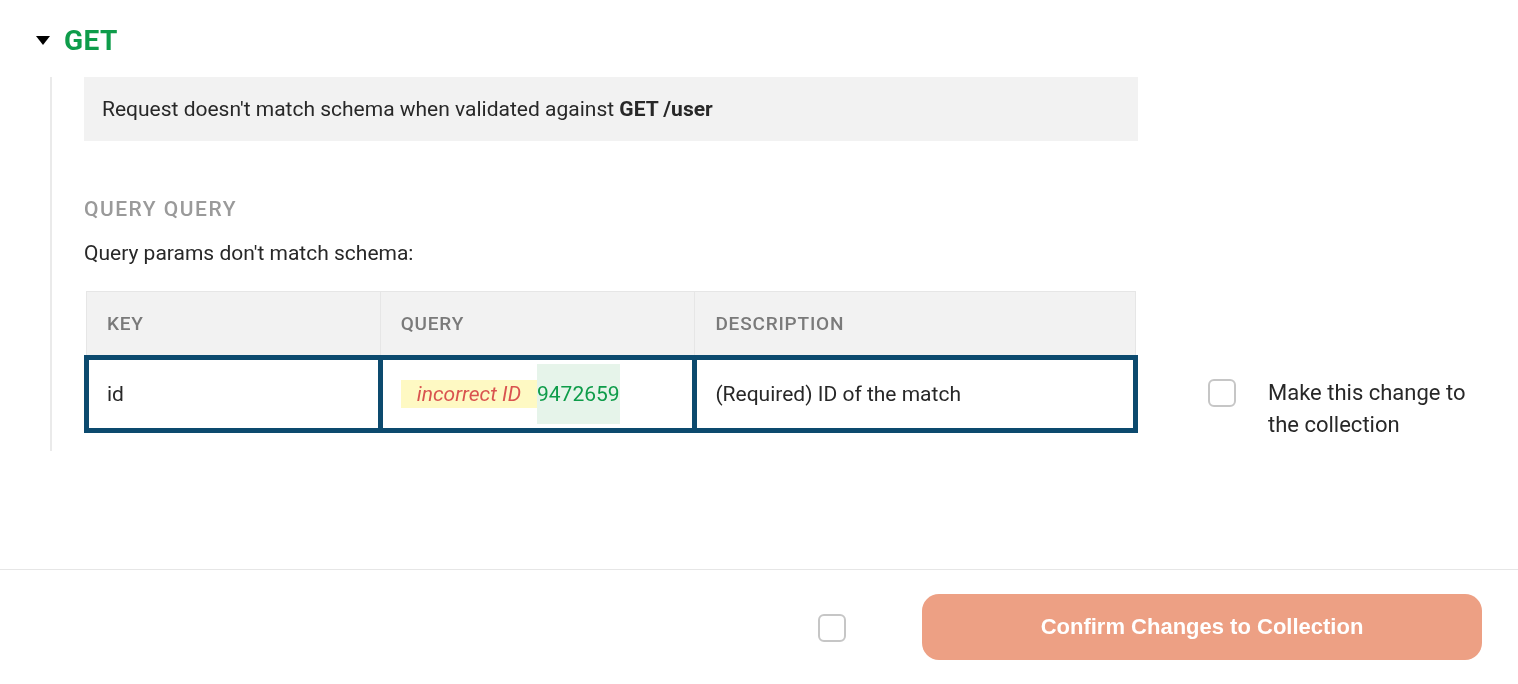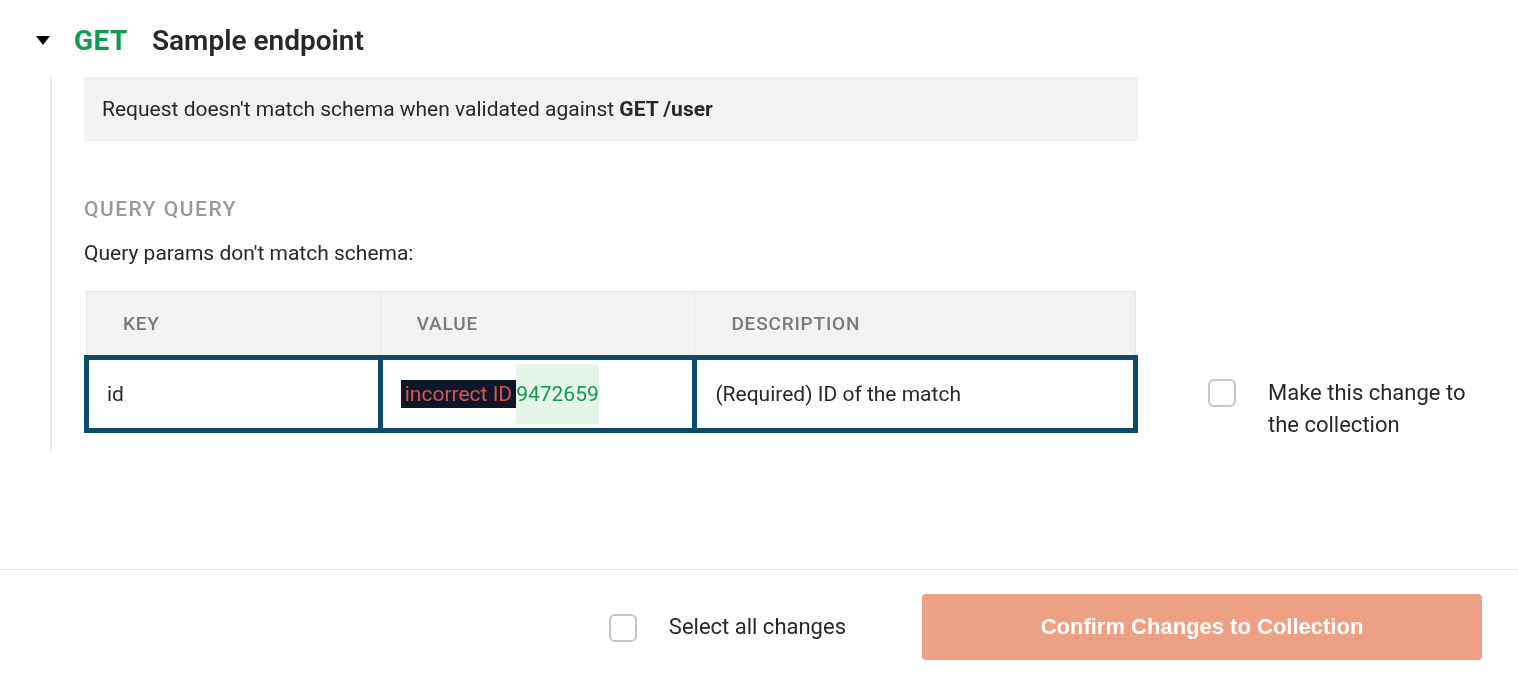--- a/index.html
+++ b/index.html
@@ -10,21 +10,21 @@
     width: 1518px;
     height: 684px;
     position: relative;
   }
   .container {
     padding: 24px 36px 0 36px;
   }
   .endpoint-header {
     display: flex;
     align-items: center;
-    gap: 24px;
+    gap: 14px;
     margin-bottom: 20px;
   }
   .caret {
     width: 0;
     height: 0;
     border-left: 7px solid transparent;
     border-right: 7px solid transparent;
     border-top: 9px solid #000;
     cursor: pointer;
   }
@@ -75,33 +75,34 @@
     border-collapse: collapse;
     border: 1px solid #e6e6e6;
     font-size: 21px;
   }
   table.params th {
     text-align: left;
     background: #f2f2f2;
     color: #7a7a7a;
     font-weight: 500;
     letter-spacing: 0.8px;
-    padding: 20px 36px;
+    padding: 20px 20px;
     border: 1px solid #e6e6e6;
     font-size: 19px;
   }
   table.params td {
     padding: 22px 18px;
     border: 5px solid #0c4a6e;
     color: #282828;
   }
   .val-old {
-    background: #0f172a;
+    background: #fef9c3;
     color: #d9534f;
-    padding: 2px 4px;
+    padding: 2px 16px;
+    font-style: italic;
   }
   .val-new {
     background: #e6f4ea;
     color: #0e9c4a;
     padding: 18px 0;
   }
   .check-row {
     display: flex;
     align-items: flex-start;
     gap: 32px;
@@ -134,52 +135,51 @@
     justify-content: flex-end;
     gap: 76px;
     background: #fff;
   }
   .footer .check-row { align-items: center; }
   .footer .check-label { font-size: 22px; max-width: none; }
   .confirm-btn {
     background: #eda084;
     color: #fff;
     border: none;
-    border-radius: 4px;
+    border-radius: 17px;
     font-size: 22px;
     font-weight: 600;
     padding: 20px 32px;
     cursor: pointer;
     min-width: 560px;
   }
 </style>
 </head>
 <body>
 
 <div class="container">
   <div class="endpoint-header">
     <div class="caret"></div>
     <span class="method">GET</span>
-    <span class="endpoint-name">Sample endpoint</span>
   </div>
 
   <div class="body-block">
     <div class="left-col">
       <div class="banner">
         <span>Request doesn't match schema when validated against </span><strong>GET /user</strong>
       </div>
 
       <div class="section-title">QUERY QUERY</div>
       <div class="section-sub">Query params don't match schema:</div>
 
       <table class="params">
         <thead>
           <tr>
             <th style="width:28%">KEY</th>
-            <th style="width:30%">VALUE</th>
+            <th style="width:30%">QUERY</th>
             <th>DESCRIPTION</th>
           </tr>
         </thead>
         <tbody>
           <tr>
             <td>id</td>
             <td><span class="val-old">incorrect ID</span><span class="val-new">9472659</span></td>
             <td>(Required) ID of the match</td>
           </tr>
         </tbody>
@@ -191,16 +191,15 @@
         <div class="checkbox"></div>
         <div class="check-label">Make this change to the collection</div>
       </div>
     </div>
   </div>
 </div>
 
 <div class="footer">
   <div class="check-row">
     <div class="checkbox"></div>
-    <div class="check-label">Select all changes</div>
   </div>
   <button class="confirm-btn">Confirm Changes to Collection</button>
 </div>
 
 </body></html>

